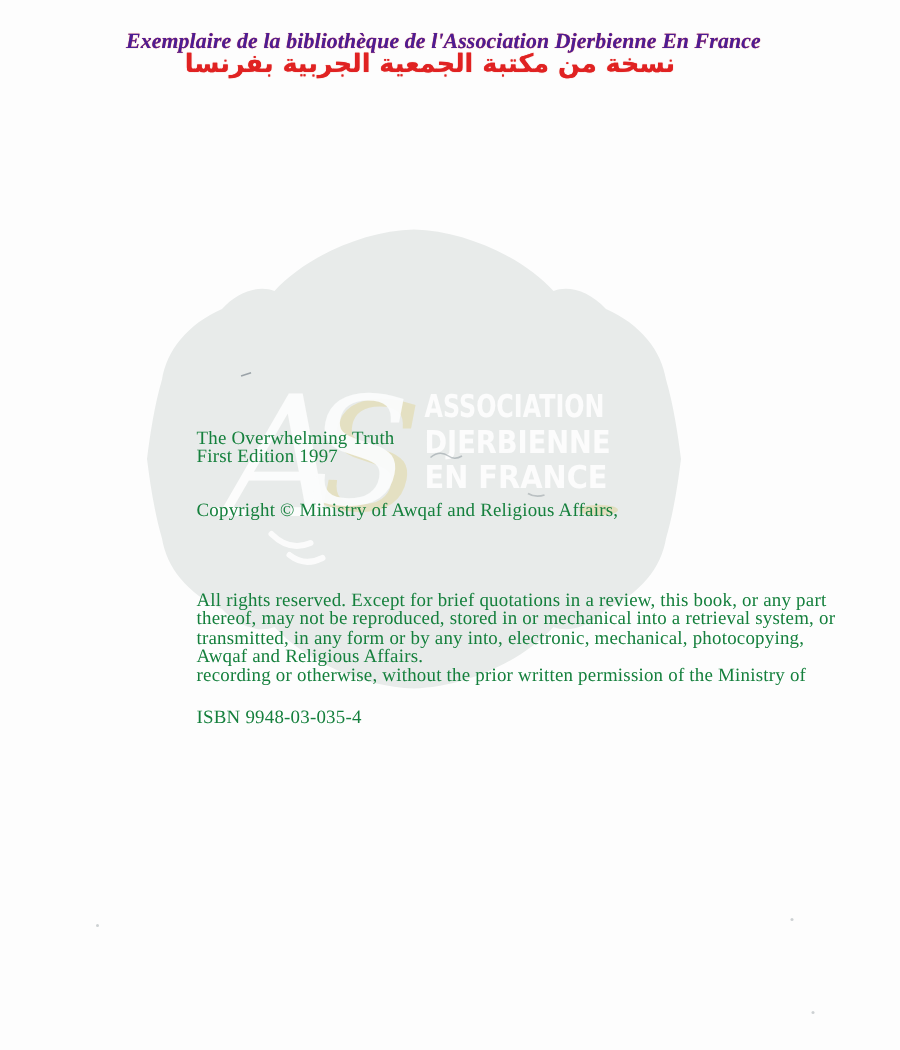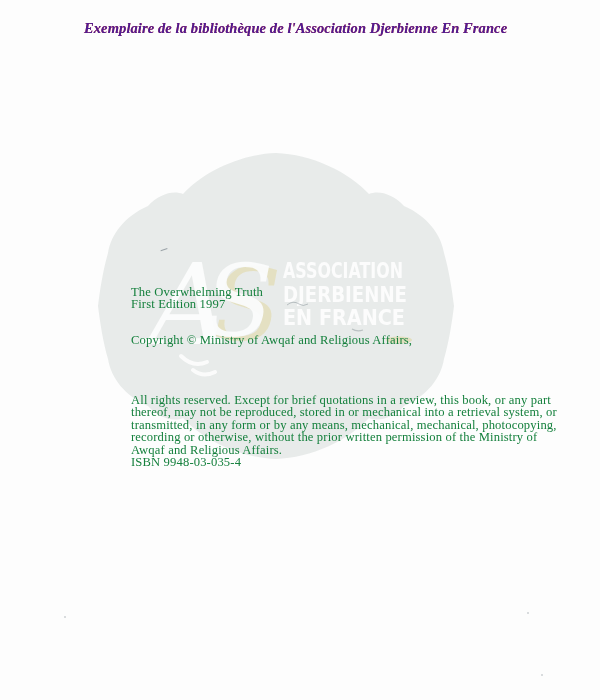--- a/index.html
+++ b/index.html
@@ -59,21 +59,21 @@
     font-family: "Liberation Serif", serif;
     font-size: 12.6px;
     line-height: 12.45px;
     letter-spacing: 0.15px;
     white-space: nowrap;
     margin-left: 38px;
   }
   .title-block     { top: 286px; }
   .copyright-block { top: 334px; }
   .rights-block    { top: 394px; }
-  .isbn-line       { top: 456px; }
+  .isbn-line       { top: 472px; }
 
   
   .speck {
     position: absolute;
     width: 2px; height: 2px;
     border-radius: 50%;
     background: #b4babd;
     opacity: 0.65;
   }
   .scratch {
@@ -84,20 +84,21 @@
     transform: rotate(-18deg);
     opacity: 0.7;
   }
 </style>
 </head>
 <body>
 
 <div class="page">
 
   <div class="stamp-fr">Exemplaire de la bibliothèque de l'Association Djerbienne En France</div>
+  <div class="stamp-ar">نسخة من مكتبة الجمعية الجربية بفرنسا</div>
 
   <svg class="watermark" viewBox="0 0 358 312" xmlns="http://www.w3.org/2000/svg" aria-hidden="true">
     <path fill="#e8ebea" d="M 179 3
              C 214 4 252 22 272 44
              C 282 40 296 44 307 56
              C 330 66 344 84 347 103
              C 352 120 355 140 357 156
              C 355 172 352 192 347 209
              C 344 228 330 246 307 256
              C 296 268 282 272 272 268
@@ -134,23 +135,23 @@
     <div>First Edition 1997</div>
   </div>
 
   <div class="bodytext copyright-block">
     <div>Copyright © Ministry of Awqaf and Religious Affairs,</div>
   </div>
 
   <div class="bodytext rights-block">
     <div>All rights reserved. Except for brief quotations in a review, this book, or any part</div>
     <div>thereof, may not be reproduced, stored in or mechanical into a retrieval system, or</div>
-    <div>transmitted, in any form or by any means, mechanical, mechanical, photocopying,</div>
+    <div>transmitted, in any form or by any into, electronic, mechanical, photocopying,</div>
+    <div>Awqaf and Religious Affairs.</div>
     <div>recording or otherwise, without the prior written permission of the Ministry of</div>
-    <div>Awqaf and Religious Affairs.</div>
   </div>
 
   <div class="bodytext isbn-line">ISBN 9948-03-035-4</div>
 
   <div class="scratch"></div>
   <div class="speck" style="left:527px; top:612px;"></div>
   <div class="speck" style="left:541px; top:674px;"></div>
   <div class="speck" style="left:64px;  top:616px;"></div>
 
 </div>

